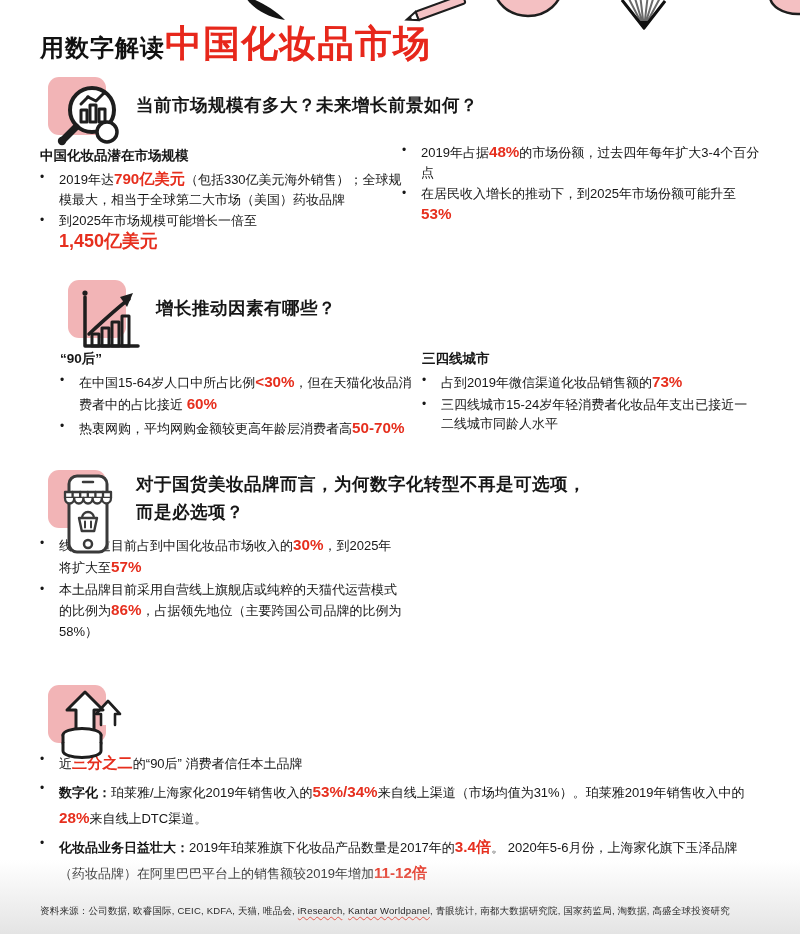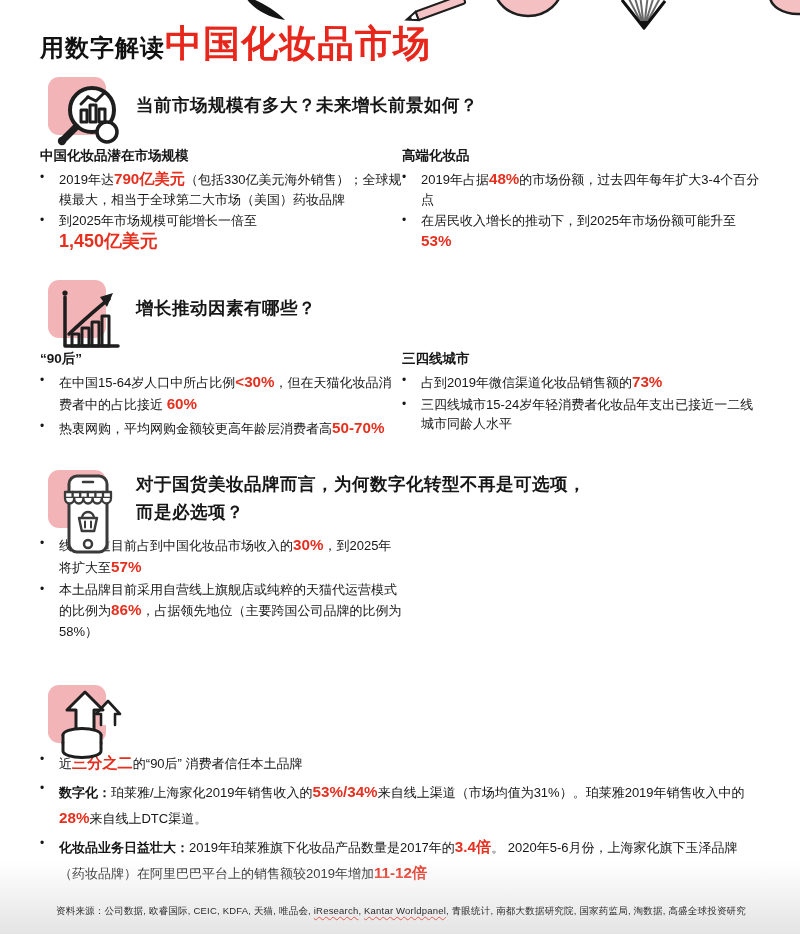--- a/index.html
+++ b/index.html
@@ -16,21 +16,21 @@
   
   .deco{ position:absolute; left:0; top:0; width:800px; height:40px; }
   .deco svg{ position:absolute; overflow:visible; }
 
   h1{ margin:24px 0 0 40px; line-height:1.1; white-space:nowrap;font-family:Liberation Serif, serif; }
   .t-prefix{ font-size:24px; font-weight:600; color:#111; letter-spacing:1px; }
   .t-hl{ font-size:37px; font-weight:800; color:#e7271b; letter-spacing:1px; }
 
   .section{ position:relative; }
   .section:nth-of-type(1){ margin-top:12px; }
-  .section:nth-of-type(2){ margin-top:24px; }
+  .section:nth-of-type(2){ margin-top:24px;padding-left:20px; }
   .section:nth-of-type(3){ margin-top:28px; }
   .section:nth-of-type(4){ margin-top:42px; }
 
   .sec-head{ display:flex; align-items:center; gap:30px; margin-left:48px; margin-right:40px; }
   .icon-box{ position:relative; width:58px; height:58px; flex:none; }
   .pink-bg{ position:absolute; left:0; top:0; width:58px; height:58px; background:var(--pink); border-radius:11px; }
   .icon-box svg{ position:absolute; left:4px; top:4px; overflow:visible; }
   .sec-title{ margin:0; font-size:17.5px; font-weight:800; line-height:1.55; white-space:pre-line; letter-spacing:.5px; }
 
   .columns{ display:grid; grid-template-columns:362px auto; padding:0 40px; margin-top:4px; }
@@ -44,21 +44,21 @@
   .section.full .btext{ line-height:1.72; }
   .section.full li{ margin:3px 0; }
   .note{ margin:10px 0 0; font-size:13px; line-height:1.6; }
 
   .red{ color:var(--red); font-weight:800; font-size:1.17em; }
   .redbig{ color:var(--red); font-weight:800; font-size:1.38em; line-height:1.3; }
   .bold{ font-weight:800; }
   .squiggle{ text-decoration:underline; text-decoration-style:wavy; text-decoration-color:#e05a4e;
     text-decoration-thickness:1px; text-underline-offset:2px; }
 
-  .footer{ position:absolute; left:56px; bottom:16px; z-index:1; font-size:9.5px; color:#2c2c2c; letter-spacing:.2px; }
+  .footer{ position:absolute; left:40px; bottom:16px; z-index:1; font-size:9.5px; color:#2c2c2c; letter-spacing:.2px; }
 </style>
 </head>
 <body>
 
 <div class="page">
 
   <div class="deco">
     <svg style="left:243px; top:0;" width="44" height="22" viewBox="0 0 44 22">
       <path d="M2,-4 C14,0 30,8 42,20 C26,18 8,8 2,-4 Z" fill="#141414"></path>
     </svg>
@@ -114,21 +114,20 @@
                 <span class="marker">•</span>
                 <span class="btext"><span>2019年达</span><span class="red">790亿美元</span><span>（包括330亿美元海外销售）；全球规模最大，相当于全球第二大市场（美国）药妆品牌</span></span>
               </li>
               <li>
                 <span class="marker">•</span>
                 <span class="btext"><span>到2025年市场规模可能增长一倍至</span><br><span class="redbig">1,450亿美元</span></span>
               </li>
             </ul>
           </div>
           <div class="col">
-            <h3>高端化妆品</h3>
             <ul>
               <li>
                 <span class="marker">•</span>
                 <span class="btext"><span>2019年占据</span><span class="red">48%</span><span>的市场份额，过去四年每年扩大3-4个百分点</span></span>
               </li>
               <li>
                 <span class="marker">•</span>
                 <span class="btext"><span>在居民收入增长的推动下，到2025年市场份额可能升至</span><span class="red">53%</span></span>
               </li>
             </ul>

